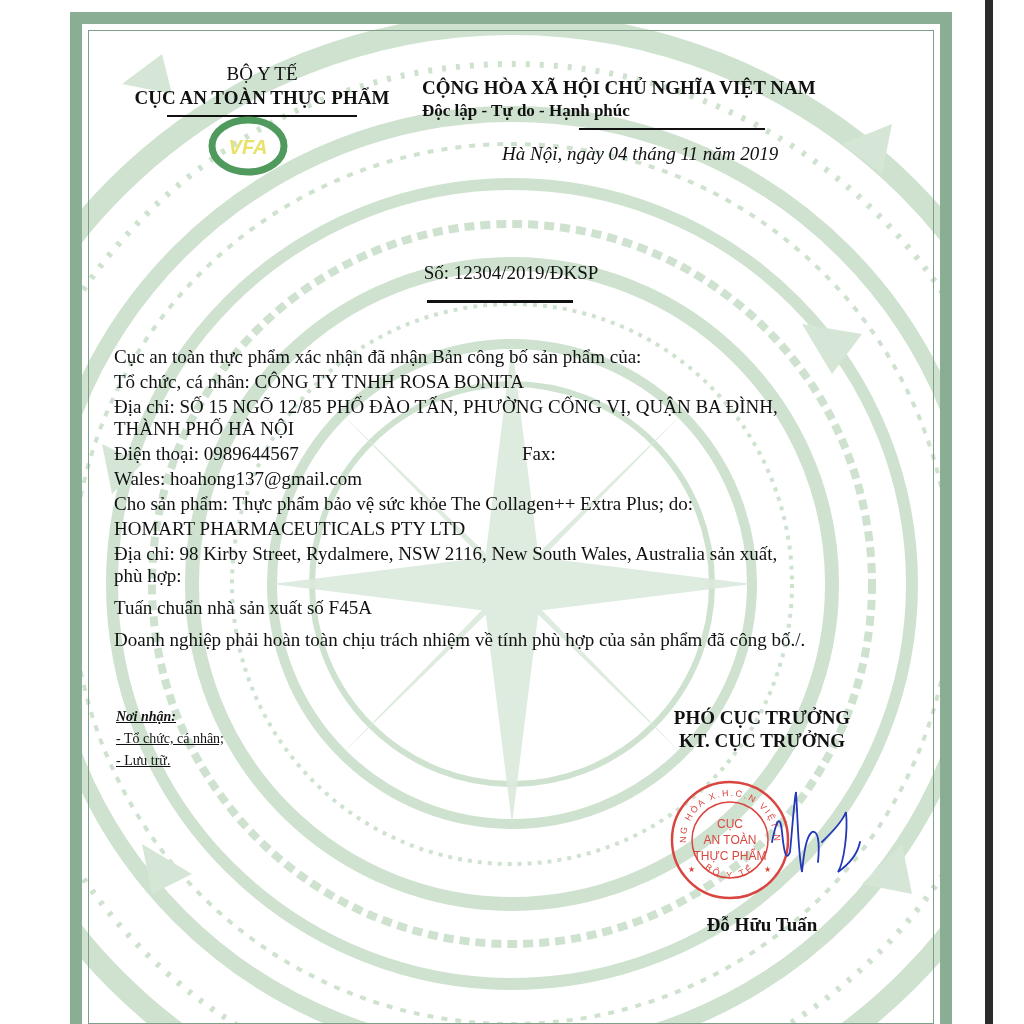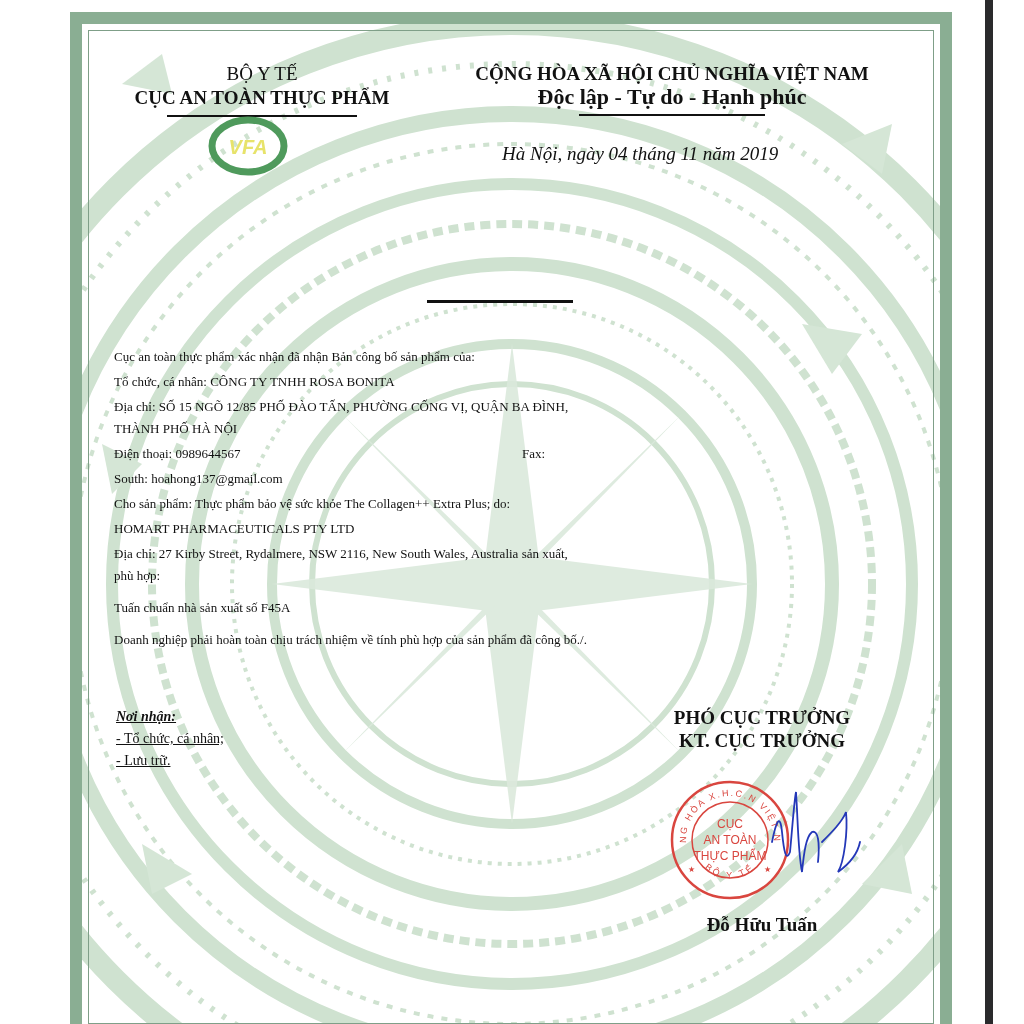--- a/index.html
+++ b/index.html
@@ -24,31 +24,31 @@
     position:absolute; left:985px; top:0; width:8px; height:1024px; background:#2a2a2c;
   }
   .content { position:absolute; inset:0; z-index:2; }
 
   .hdr-left { position:absolute; left:30px; top:38px; width:300px; text-align:center; }
   .hdr-left .l1 { font-size:19px; line-height:24px; }
   .hdr-left .l2 { font-size:19px; line-height:24px; font-weight:bold; }
   .hdr-left .rule { width:190px; height:1.5px; background:#111; margin:5px auto 0; }
   .logo { position:absolute; left:124px; top:90px; width:84px; height:62px; }
 
-  .hdr-right { position:absolute; left:340px; top:38px; width:500px; text-align:center; }
+  .hdr-right { position:absolute; left:340px; top:52px; width:500px; }
   .hdr-right .l1 { font-size:19px; line-height:24px; font-weight:bold; }
-  .hdr-right .l2 { font-size:22px; line-height:22px; font-weight:bold; }
+  .hdr-right .l2 { font-size:17px; line-height:22px; font-weight:bold; }
   .hdr-right .rule { width:186px; height:1.5px; background:#111; margin:6px auto 0; }
   .date { position:absolute; left:420px; top:119px; font-size:19px; font-style:italic; }
 
   .title { position:absolute; left:0; right:0; top:205px; text-align:center; font-weight:bold; font-size:25px; letter-spacing:0.2px; }
   .number { position:absolute; left:0; right:0; top:238px; text-align:center; font-size:19px; }
   .title-rule { position:absolute; left:345px; top:276px; width:146px; height:3px; background:#111; }
 
-  .body { position:absolute; left:32px; top:322px; width:830px; font-size:13px; line-height:22px;font-family:Liberation Serif, serif; }
+  .body { position:absolute; left:32px; top:322px; width:830px; font-size:19px; line-height:22px;font-family:Liberation Serif, serif; }
   .body p { margin:0; }
   .gap { height:3px; }
 
   .recv { position:absolute; left:34px; top:682px; font-size:14px; line-height:22px;text-decoration:underline; }
   .recv .head { font-weight:bold; font-style:italic; }
 
   .sign { position:absolute; left:530px; top:682px; width:300px; text-align:center; }
   .sign .l { font-weight:bold; font-size:19px; line-height:23px; }
   .stamp { position:absolute; left:584px; top:752px; width:128px; height:128px; }
   .signature { position:absolute; left:680px; top:758px; width:110px; height:110px; }
@@ -105,41 +105,42 @@
         <text x="42" y="40" text-anchor="middle" font-family="Liberation Sans, sans-serif" font-weight="bold" font-style="italic" font-size="20" fill="#e7e36a">VFA</text>
       </svg>
 
       <div class="hdr-right">
         <div class="l1">CỘNG HÒA XÃ HỘI CHỦ NGHĨA VIỆT NAM</div>
         <div class="l2">Độc lập - Tự do - Hạnh phúc</div>
         <div class="rule"></div>
       </div>
       <div class="date">Hà Nội, ngày 04 tháng 11 năm 2019</div>
 
+      <div class="number">Số: 12304/2019/ĐKSP</div>
       <div class="title-rule"></div>
 
       <div class="body">
         <p>Cục an toàn thực phẩm xác nhận đã nhận Bản công bố sản phẩm của:</p>
         <div class="gap"></div>
         <p>Tổ chức, cá nhân: CÔNG TY TNHH ROSA BONITA</p>
         <div class="gap"></div>
         <p>Địa chỉ: SỐ 15 NGÕ 12/85 PHỐ ĐÀO TẤN, PHƯỜNG CỐNG VỊ, QUẬN BA ĐÌNH,</p>
         <p>THÀNH PHỐ HÀ NỘI</p>
         <div class="gap"></div>
         <p>
           <span style="display:inline-block;width:408px;">Điện thoại: 0989644567</span><span>Fax:</span>
         </p>
         <div class="gap"></div>
-        <p>South: hoahong137@gmail.com</p>
+        <p>Wales: hoahong137@gmail.com</p>
         <div class="gap"></div>
         <p>Cho sản phẩm: Thực phẩm bảo vệ sức khỏe The Collagen++ Extra Plus; do:</p>
         <div class="gap"></div>
         <p>HOMART PHARMACEUTICALS PTY LTD</p>
         <div class="gap"></div>
-        <p>Địa chỉ: 27 Kirby Street, Rydalmere, NSW 2116, New South Wales, Australia sản xuất,</p>
+        <p>Địa chỉ: 98 Kirby Street, Rydalmere, NSW 2116, New South Wales, Australia sản xuất,</p>
         <p>phù hợp:</p>
         <div style="height:10px"></div>
         <p>Tuấn chuẩn nhà sản xuất số F45A</p>
         <div style="height:10px"></div>
         <p>Doanh nghiệp phải hoàn toàn chịu trách nhiệm về tính phù hợp của sản phẩm đã công bố./.</p>
       </div>
 
       <div class="recv">
         <div class="head">Nơi nhận:</div>
         <div>- Tổ chức, cá nhân;</div>

